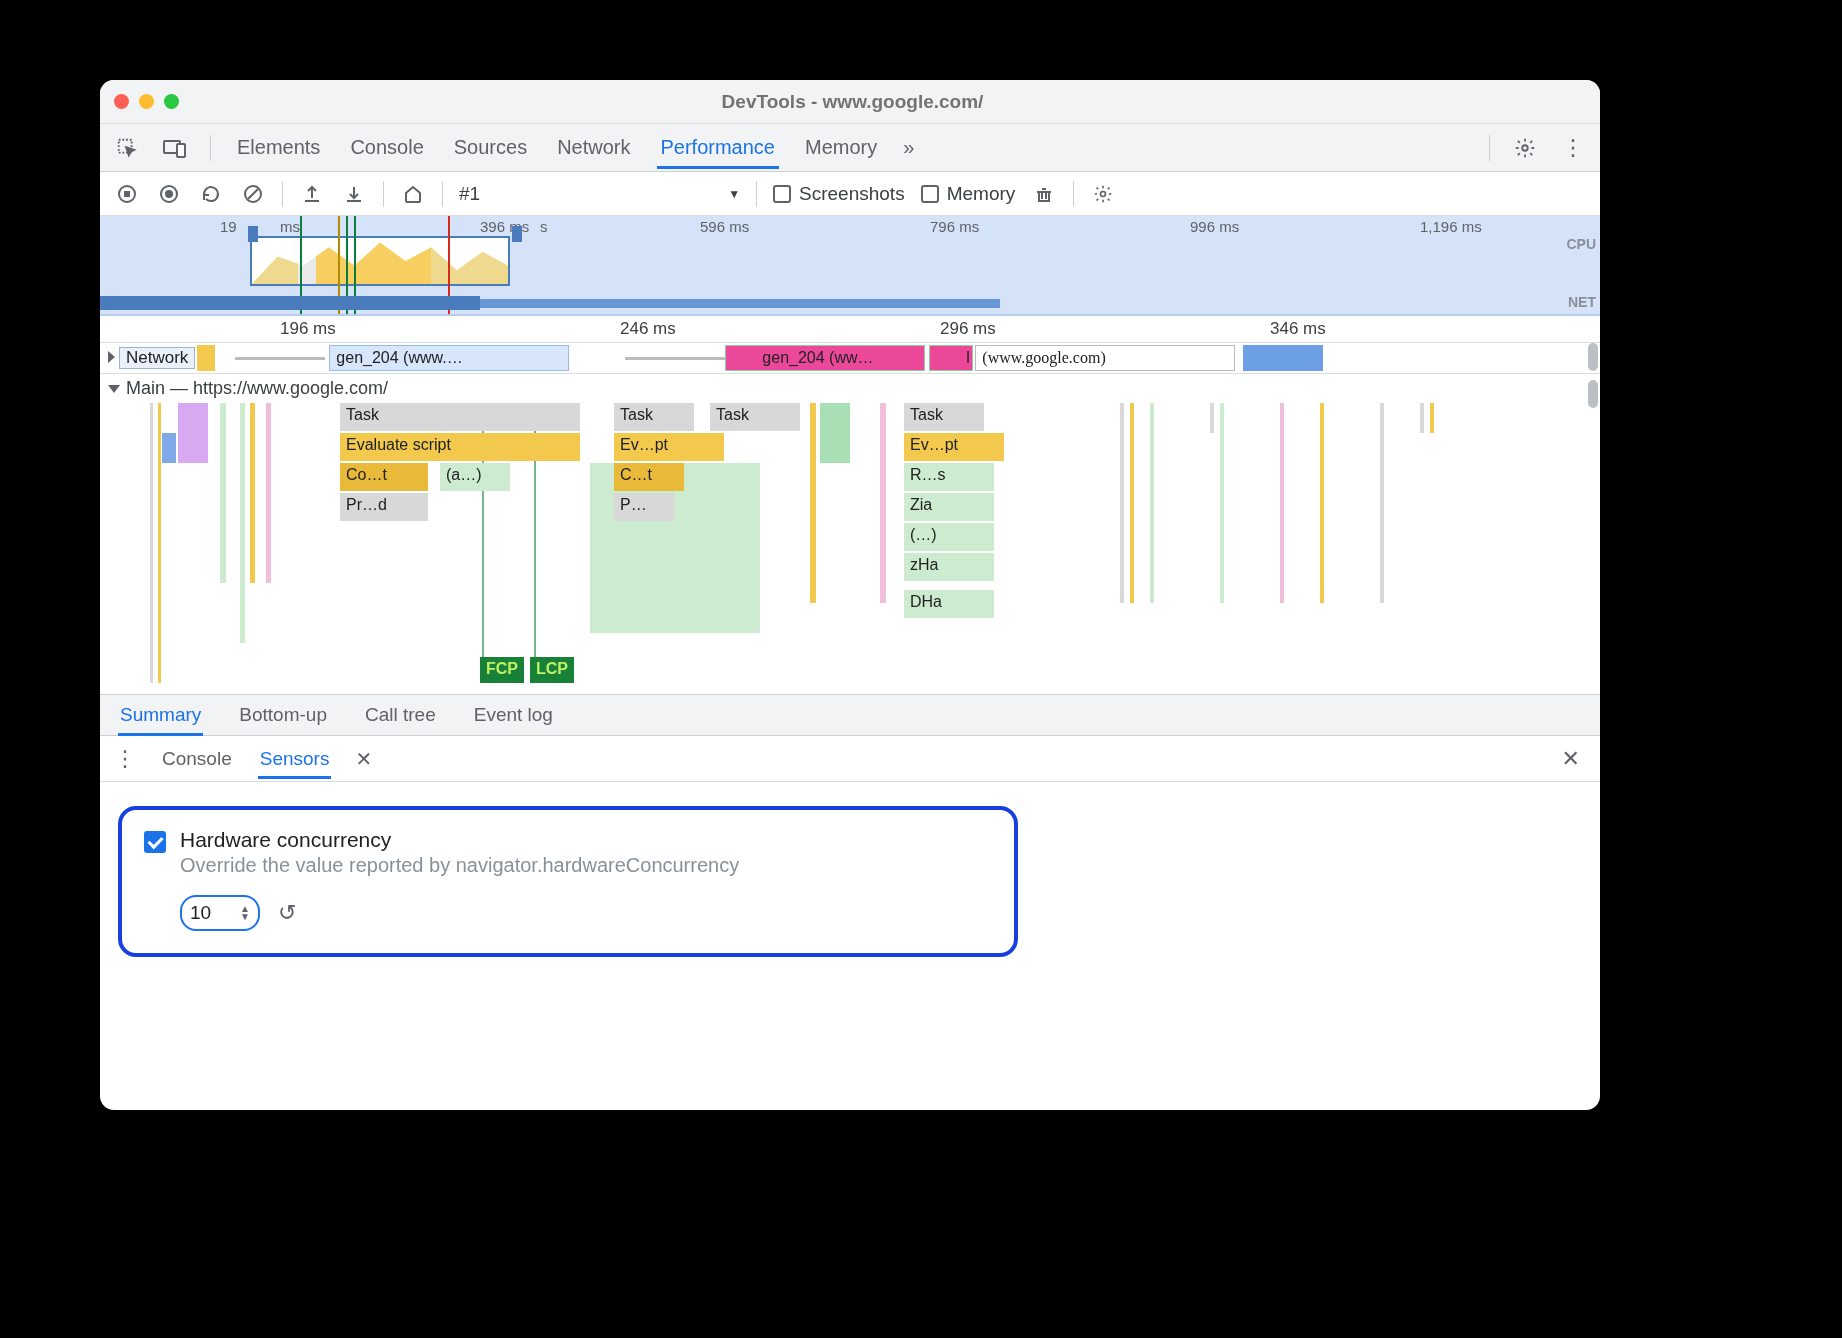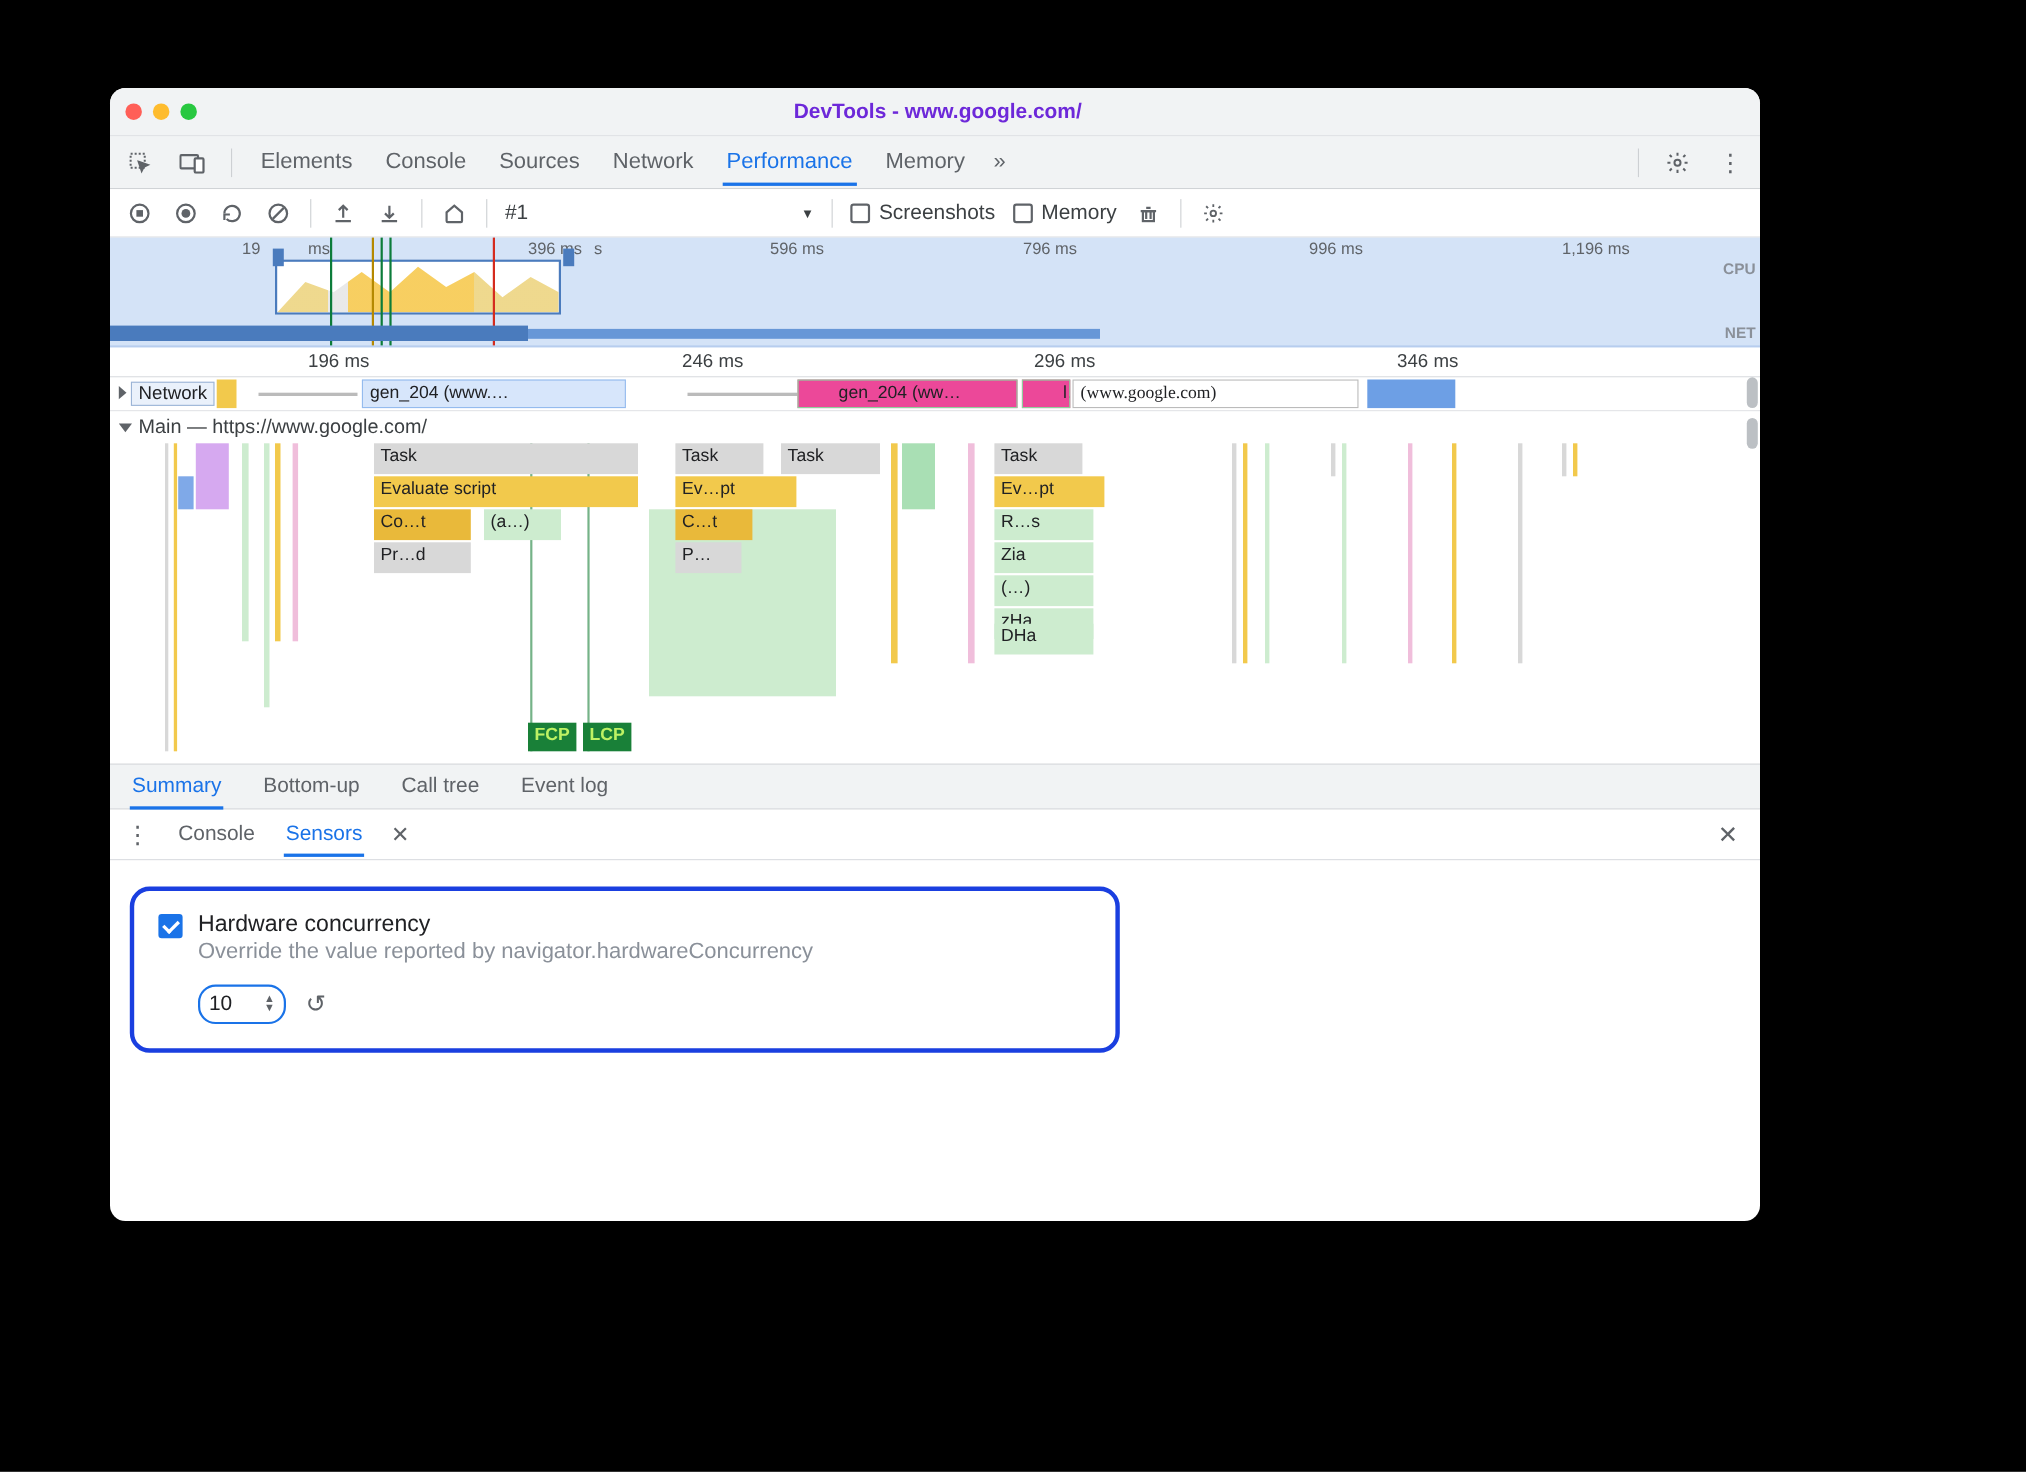--- a/index.html
+++ b/index.html
@@ -7,21 +7,21 @@
   .window {
     position: absolute; left: 100px; top: 80px; width: 1500px; height: 1030px;
     background: #fff; border-radius: 14px; overflow: hidden;
     box-shadow: 0 30px 80px rgba(0,0,0,0.5);
   }
   
   .titlebar { height: 44px; background: #f1f3f4; display:flex; align-items:center; padding: 0 14px; border-bottom:1px solid #dadce0;}
   .traffic { display:flex; gap:10px; }
   .dot { width:15px; height:15px; border-radius:50%; }
   .dot.red{background:#ff5f57;} .dot.yellow{background:#febc2e;} .dot.green{background:#28c840;}
-  .title { flex:1; text-align:center; font-weight:600; font-size:19px; color:#6d28d9; }
+  .title { flex:1; text-align:center; font-weight:600; font-size:19px; color:#737373; }
   
   .tabs { height:48px; display:flex; align-items:center; padding:0 14px; gap:22px; border-bottom:1px solid #cdd0d3; background:#f1f3f4; }
   .tab-icon { width:26px; height:26px; display:flex; align-items:center; justify-content:center; color:#5f6368; cursor:pointer; }
   .divider { width:1px; height:26px; background:#cdd0d3; }
   .maintab { font-size:20px; color:#5f6368; cursor:pointer; padding:10px 4px; }
   .maintab.active { color:#1a73e8; border-bottom: 3px solid #1a73e8; padding-bottom:7px; }
   .tabs .spacer { flex:1; }
   .more { font-size:20px; color:#5f6368; cursor:pointer; }
   
   .perftool { height:44px; display:flex; align-items:center; padding:0 14px; gap:16px; border-bottom:1px solid #dadce0; background:#fff; }
@@ -315,21 +315,21 @@
           <div class="blk gray" style="left: 220px; width: 88px;">Pr…d</div>
           <div class="blk gray" style="left: 494px; width: 60px;">P…</div>
           <div class="blk greenl" style="left: 784px; width: 90px;">Zia</div>
         </div>
         <div class="lane" style="position: absolute; left: 0px; right: 0px; top: 120px;">
           <div class="blk greenl" style="left: 784px; width: 90px;">(…)</div>
         </div>
         <div class="lane" style="position: absolute; left: 0px; right: 0px; top: 150px;">
           <div class="blk greenl" style="left: 784px; width: 90px;">zHa</div>
         </div>
-        <div class="lane" style="position: absolute; left: 0px; right: 0px; top: 164px;">
+        <div class="lane" style="position: absolute; left: 0px; right: 0px; top: 187px;">
           <div class="blk greenl" style="left: 784px; width: 90px;">DHa</div>
         </div>
         <div class="marker" style="left: 360px;">FCP</div>
         <div class="marker" style="left: 410px;">LCP</div>
       </div>
     <div class="scrollthumb" style="top:6px;"></div>
   </div>
 
   <div class="bottabs">
     <div class="bottab active">Summary</div>

